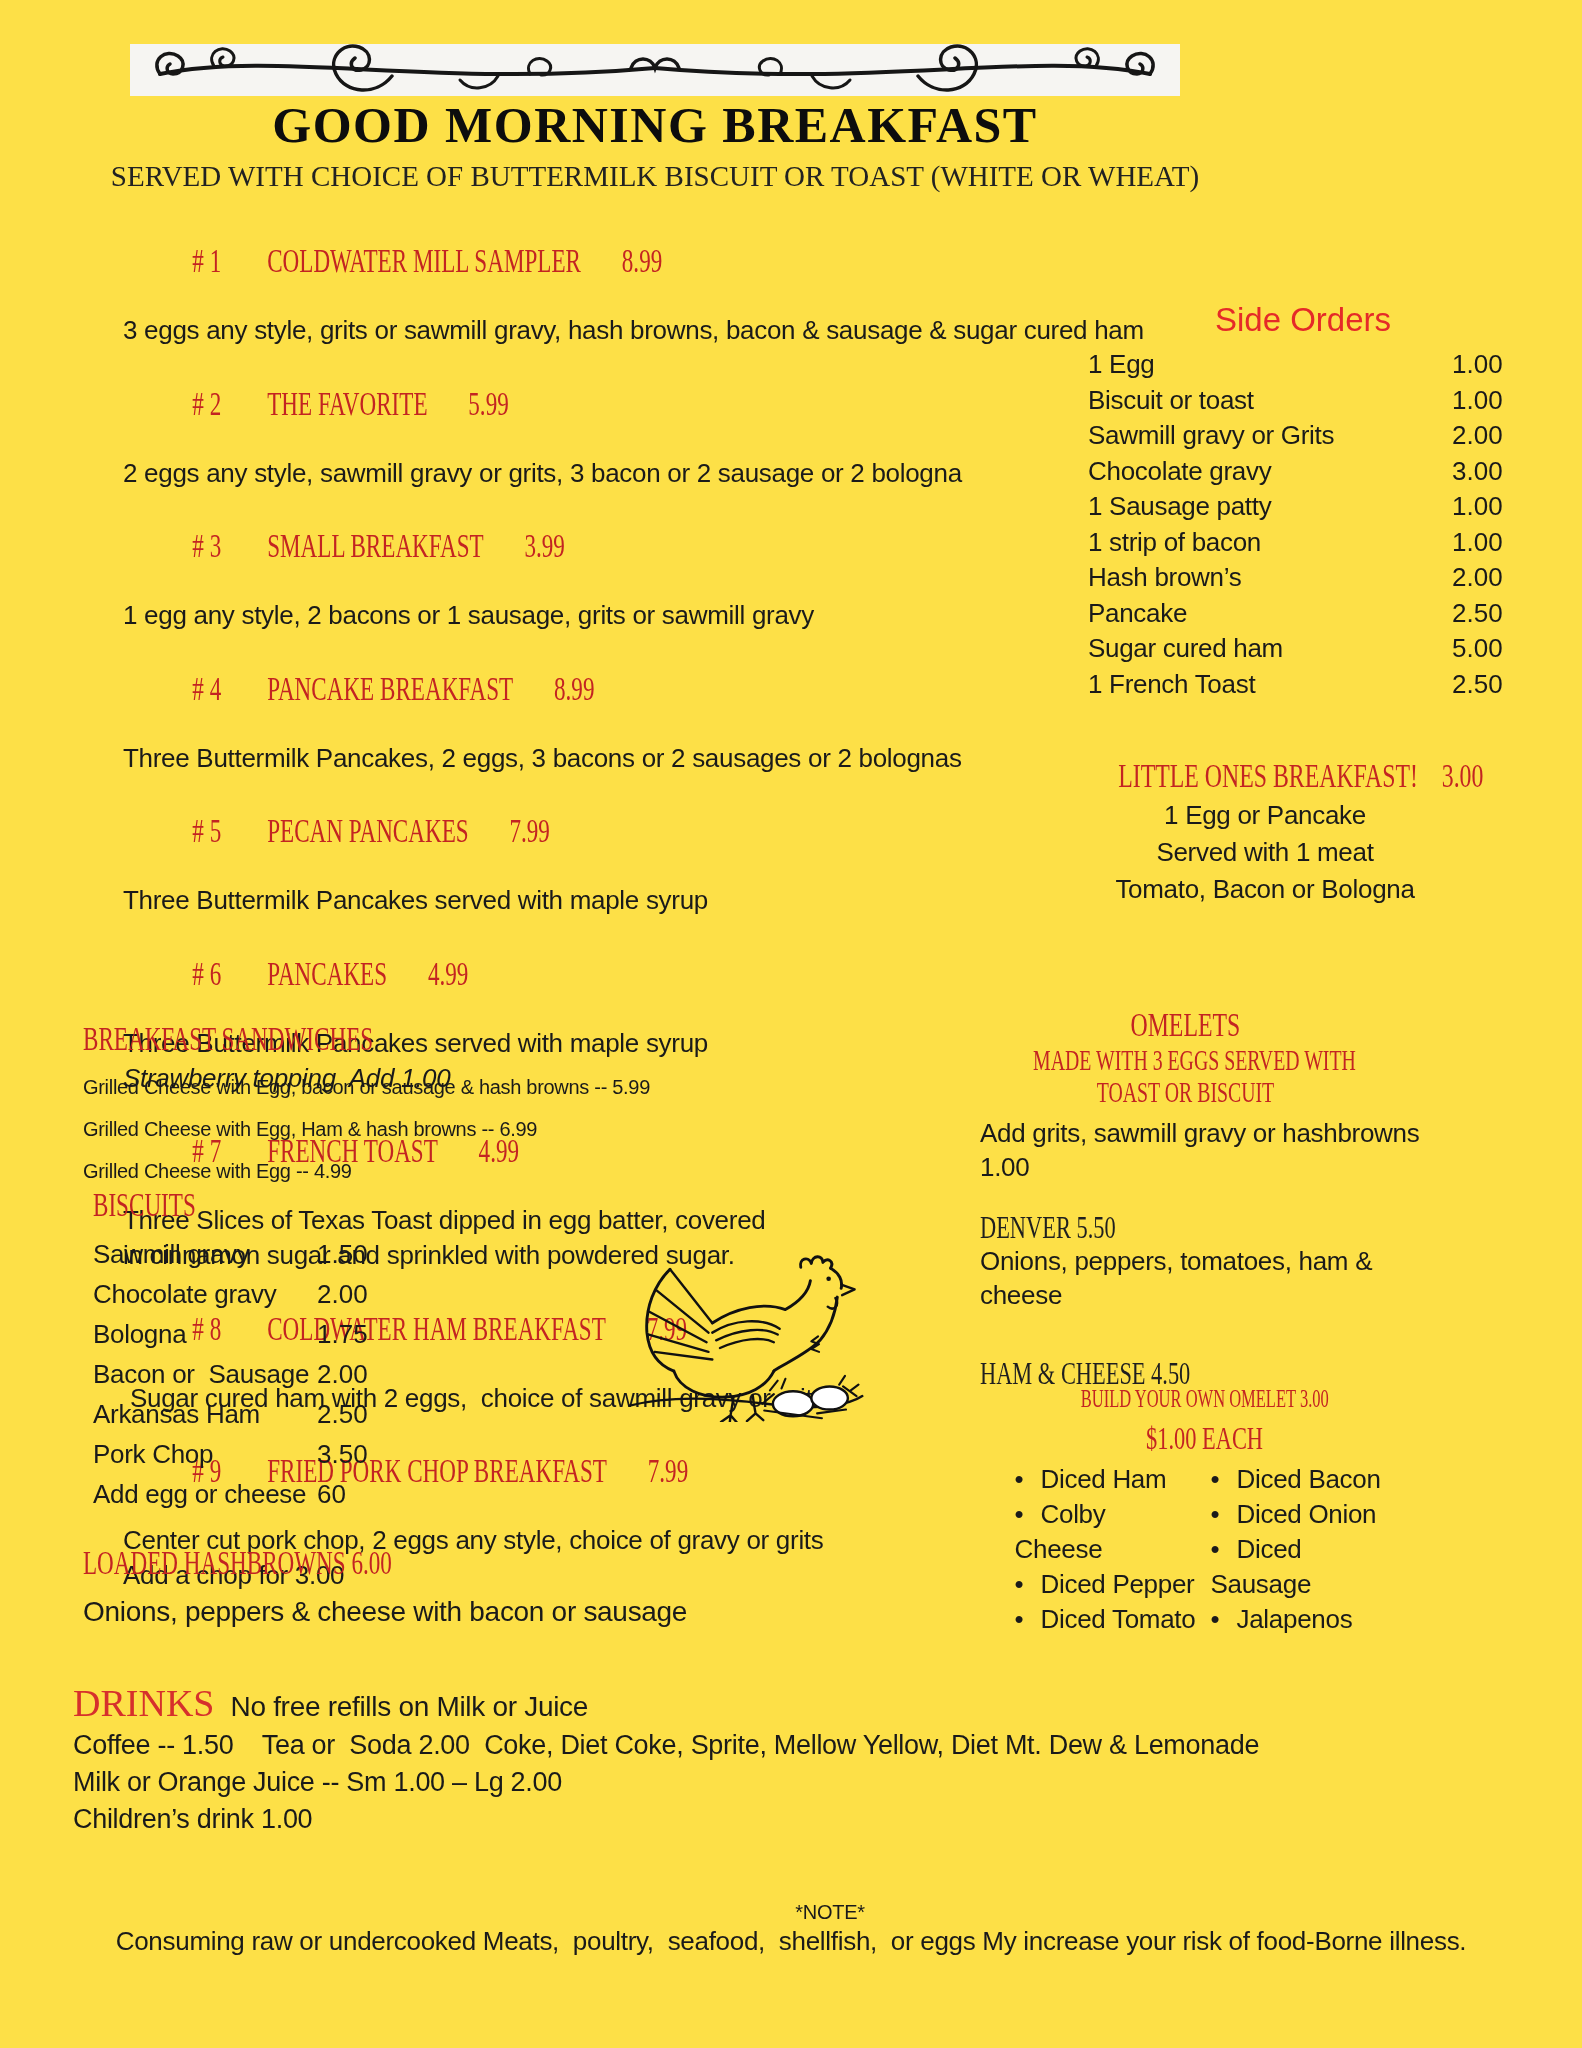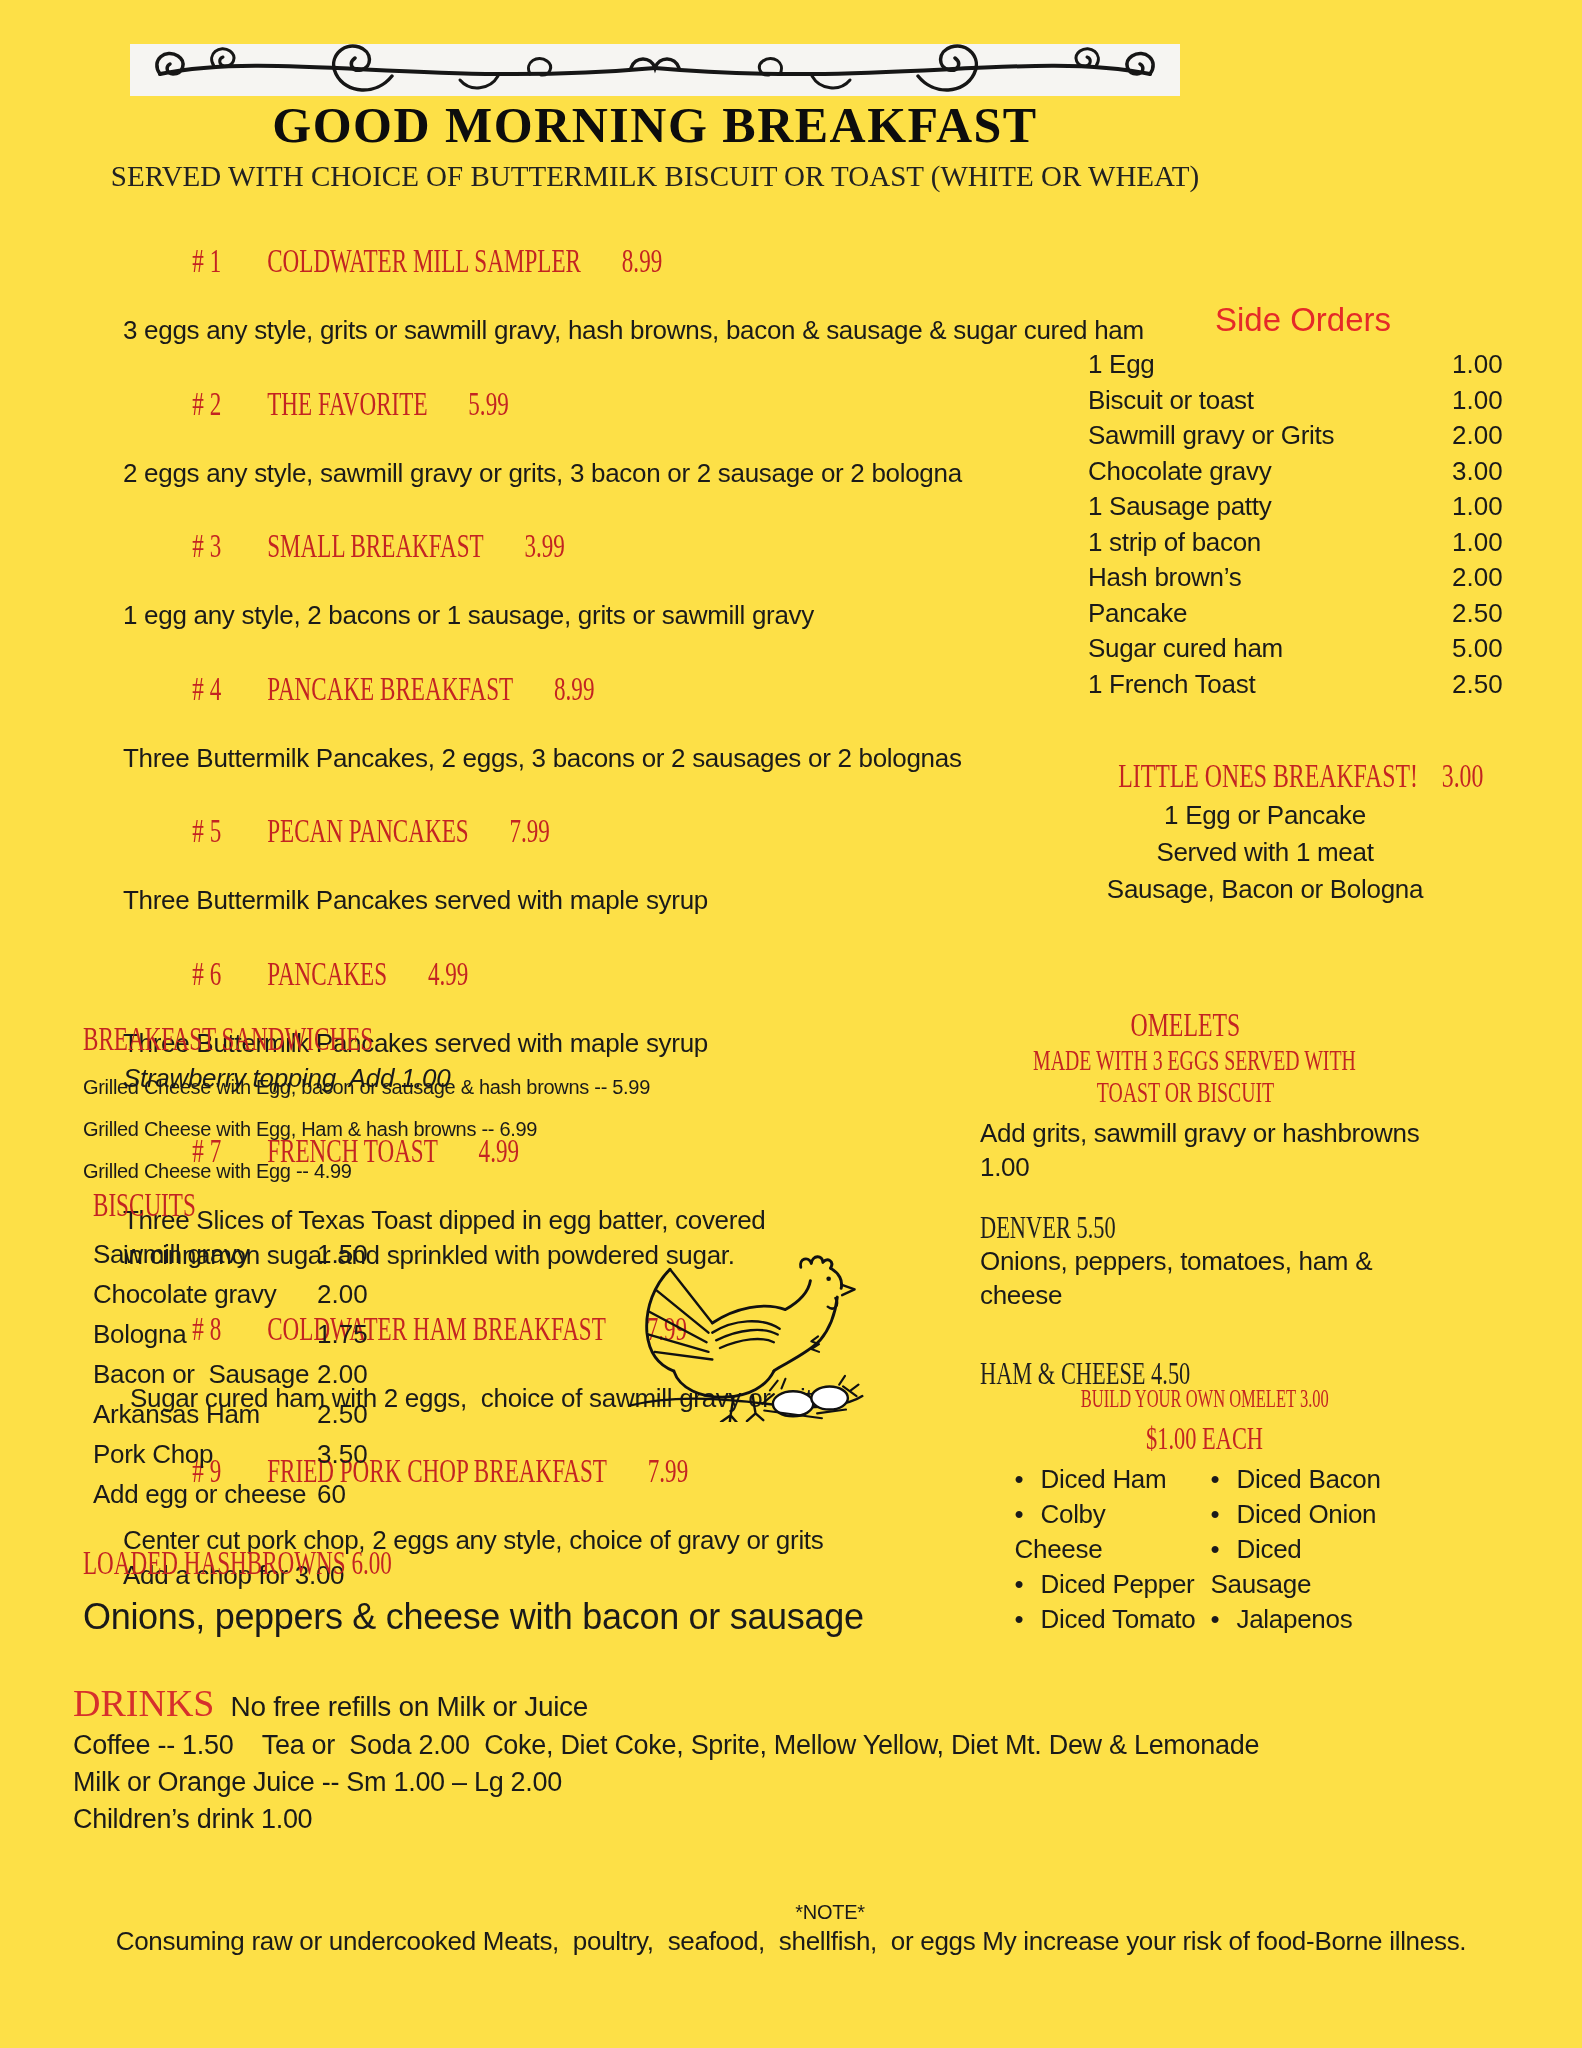--- a/index.html
+++ b/index.html
@@ -37,21 +37,21 @@
   #sandwiches{left:83px;top:1018px;width:820px;}
   .sec-title{font-size:34px;line-height:42px;color:#c32422;}
   #sandwiches .sans-line{font-size:20px;line-height:42px;}
   #sandwiches [data-list]{margin-top:6px;}
   
   #biscuits{left:93px;top:1184px;width:320px;}
   #biscuits [data-list]{margin-top:8px;}
   .bi-row{display:grid;grid-template-columns:224px 1fr;font-size:26px;line-height:40px;}
   
   #loaded{left:83px;top:1542px;width:820px;}
-  #loaded .sans-line{font-size:36px;margin-top:12px;}
+  #loaded .sans-line{font-size:28px;margin-top:12px;}
   
   #omelets{left:950px;top:1006px;width:470px;}
   .om-title{text-align:center;font-size:34px;line-height:38px;color:#c32422;}
   .om-sub{text-align:center;font-size:30px;line-height:32px;color:#c32422;}
   .om-add{font-size:26px;line-height:34px;margin-top:8px;padding-left:30px;}
   .om-black{font-family:"Liberation Serif", serif;font-size:32px;line-height:34px;color:#1f1f1f;padding-left:30px;}
   .om-denver-t{margin-top:26px;}
   .om-desc{font-size:26px;line-height:34px;padding-left:30px;}
   .om-ham-t{margin-top:44px;}
   
@@ -279,21 +279,21 @@
   </div>
 
   <div id="little-ones" class="abs">
     <div class="lo-title serif">
       <span class="scx-c" style="--sx:0.7;"><span>LITTLE ONES BREAKFAST!</span><span style="margin-left:34px;">3.00</span></span>
     </div>
     <div data-list="little_ones.lines">
 
     <div class="lo-line sans-line">1 Egg or Pancake</div>
         <div class="lo-line sans-line">Served with 1 meat</div>
-        <div class="lo-line sans-line">Sausage, Bacon or Bologna</div>
+        <div class="lo-line sans-line">Tomato, Bacon or Bologna</div>
       </div>
   </div>
 
   <div id="sandwiches" class="abs">
     <div class="sec-title serif">
       <span class="scx" style="--sx:0.68;">BREAKFAST SANDWICHES</span>
     </div>
     <div data-list="breakfast_sandwiches.lines">
 
     <div class="sans-line">Grilled Cheese with Egg, bacon or sausage &amp; hash browns -- 5.99</div>

